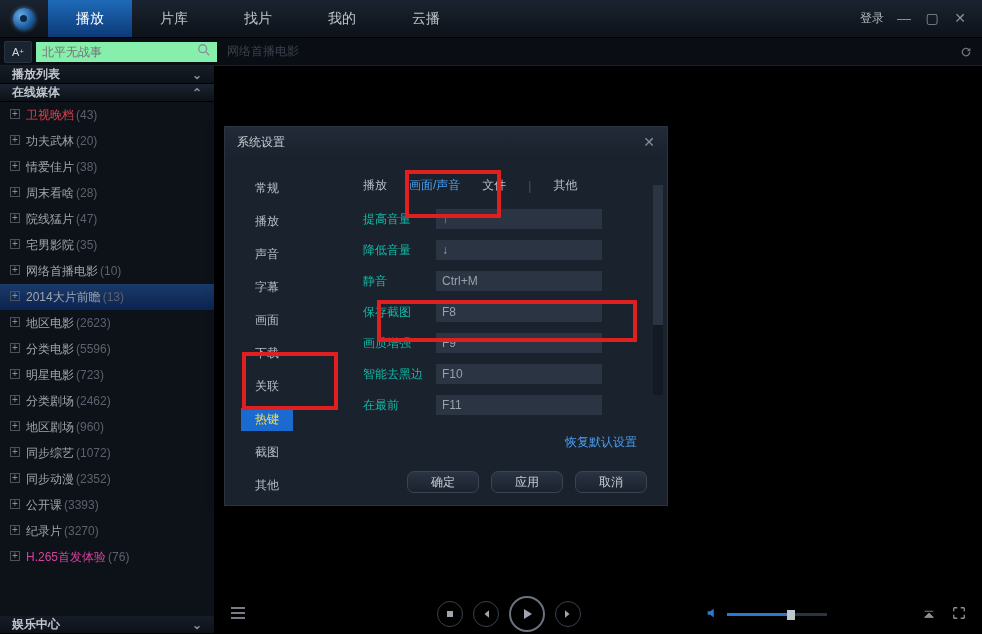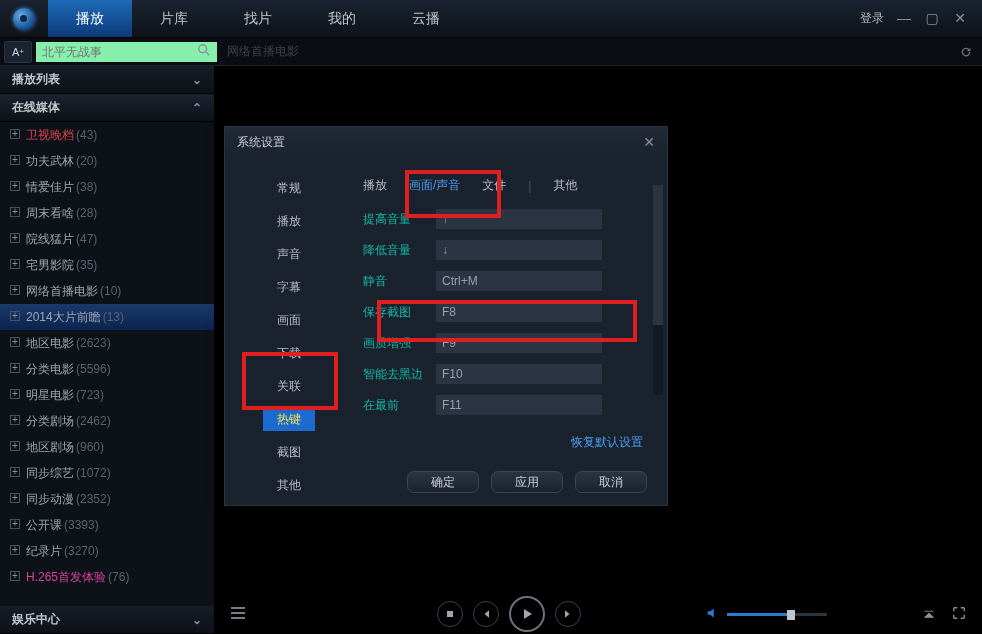--- a/index.html
+++ b/index.html
@@ -23,21 +23,21 @@
 .sup { font-size:8px; vertical-align: super; }
 .search-box { flex: 0 0 170px; height:20px; background:#86efac; display:flex; align-items:center; padding:0 6px; color:#5a626e; }
 .search-box input { flex:1; background:transparent; border:none; color:#5a626e; font-size:12px; outline:none; }
 .search-icon { width:14px; color:#8a9099; }
 .addr-box { flex:1; padding:0 10px; color:#3a424e; display:flex; align-items:center; }
 .refresh-btn { width:32px; display:flex; align-items:center; justify-content:center; cursor:pointer; }
 
 
 .main { display:flex; height: calc(634px - 38px - 28px); }
 .sidebar { width: 215px; background:#0d1218; border-right:1px solid #000; overflow:hidden; display:flex; flex-direction:column; }
-.side-section { height:28px; padding:0 12px; display:flex; align-items:center; justify-content:space-between; background:linear-gradient(#151c26, #0d1218); color:#c0c6cc; font-weight:bold; border-bottom:1px solid #000; cursor:pointer; }
+.side-section { height:18px; padding:0 12px; display:flex; align-items:center; justify-content:space-between; background:linear-gradient(#151c26, #0d1218); color:#c0c6cc; font-weight:bold; border-bottom:1px solid #000; cursor:pointer; }
 .side-section.active-head { background:linear-gradient(#1a2330, #0d1218); }
 .chev { font-size:12px; color:#8a9099; }
 .side-list { flex:1; overflow:hidden; }
 .side-item { height:26px; padding:0 8px 0 26px; display:flex; align-items:center; color:#a0a6ae; cursor:pointer; position:relative; white-space:nowrap; }
 .side-item .plus { position:absolute; left:10px; top:7px; width:10px; height:10px; border:1px solid #4a525e; display:flex; align-items:center; justify-content:center; font-size:10px; line-height:1; color:#8a9099; }
 .side-item .count { color:#5a626e; margin-left:2px; }
 .side-item.red { color:#d84050; }
 .side-item.pink { color:#d840a0; }
 .side-item.selected { background:linear-gradient(#1a3a6a, #0c2350); }
 
@@ -56,36 +56,36 @@
 .vol-track { width:100px; height:3px; background:#2a3340; position:relative; }
 .vol-fill { height:100%; background:#2a7ad0; width:60%; }
 .vol-thumb { position:absolute; width:8px; height:10px; background:#c0c6cc; top:-3px; left:60%; }
 .right-btns { margin-left:auto; display:flex; gap:16px; }
 
 
 .dialog { position:absolute; left:224px; top:126px; width:444px; height:380px; background:#1a222e; border:1px solid #2a3340; box-shadow:0 0 12px rgba(0,0,0,.8); }
 .dlg-title { height:30px; padding:0 12px; display:flex; align-items:center; justify-content:space-between; color:#c8ced6; background:linear-gradient(#222a38, #1a222e); }
 .dlg-close { cursor:pointer; color:#8a9099; font-size:14px; }
 .dlg-body { display:flex; height:calc(100% - 30px - 46px); padding-top:20px; }
-.dlg-left { width:120px; display:flex; flex-direction:column; align-items:flex-start; padding-left:38px; gap:10px; }
+.dlg-left { width:120px; display:flex; flex-direction:column; align-items:flex-start; padding-left:16px; gap:10px; }
 .dlg-left-item { color:#b8bec6; cursor:pointer; padding:3px 14px; }
 .dlg-left-item.active { background:#1a6ad0; color:#fde047; }
 .dlg-right { flex:1; padding-right:28px; position:relative; }
 .dlg-tabs { display:flex; gap:22px; color:#b8bec6; margin-bottom:14px; padding-left:18px; align-items:center; }
 .dlg-tab { cursor:pointer; }
 .dlg-tab.active { color:#4a9ef0; }
 .dlg-sep { color:#4a525e; }
 .dlg-row { display:flex; align-items:center; margin-bottom:9px; padding-left:18px; }
 .dlg-row-label { width:72px; color:#14b8a6; }
 .dlg-row-input { width:168px; height:22px; background:#2a3442; border:1px solid #1a222e; color:#9aa0aa; padding:0 6px; display:flex; align-items:center; }
 .dlg-scroll { position:absolute; right:4px; top:8px; width:10px; height:210px; background:#141a24; }
 .dlg-scroll-thumb { width:100%; height:140px; background:#2a3442; }
 .dlg-footer { height:46px; display:flex; align-items:center; justify-content:flex-end; gap:12px; padding:0 20px; }
 .dlg-btn { width:72px; height:22px; background:linear-gradient(#2a3442, #1a222e); border:1px solid #3a4452; color:#c8ced6; display:flex; align-items:center; justify-content:center; cursor:pointer; border-radius:7px; }
-.dlg-restore { position:absolute; right:24px; bottom:54px; color:#4a9ef0; cursor:pointer; }
+.dlg-restore { position:absolute; right:30px; bottom:54px; color:#4a9ef0; cursor:pointer; }
 
 
 .redbox { position:absolute; border:4px solid #e02020; pointer-events:none; }
 .redbox1 { left:405px; top:170px; width:96px; height:48px; }
 .redbox2 { left:242px; top:352px; width:96px; height:58px; }
 .redbox3 { left:377px; top:300px; width:260px; height:42px; }
 </style>
 </head>
 <body>
 

